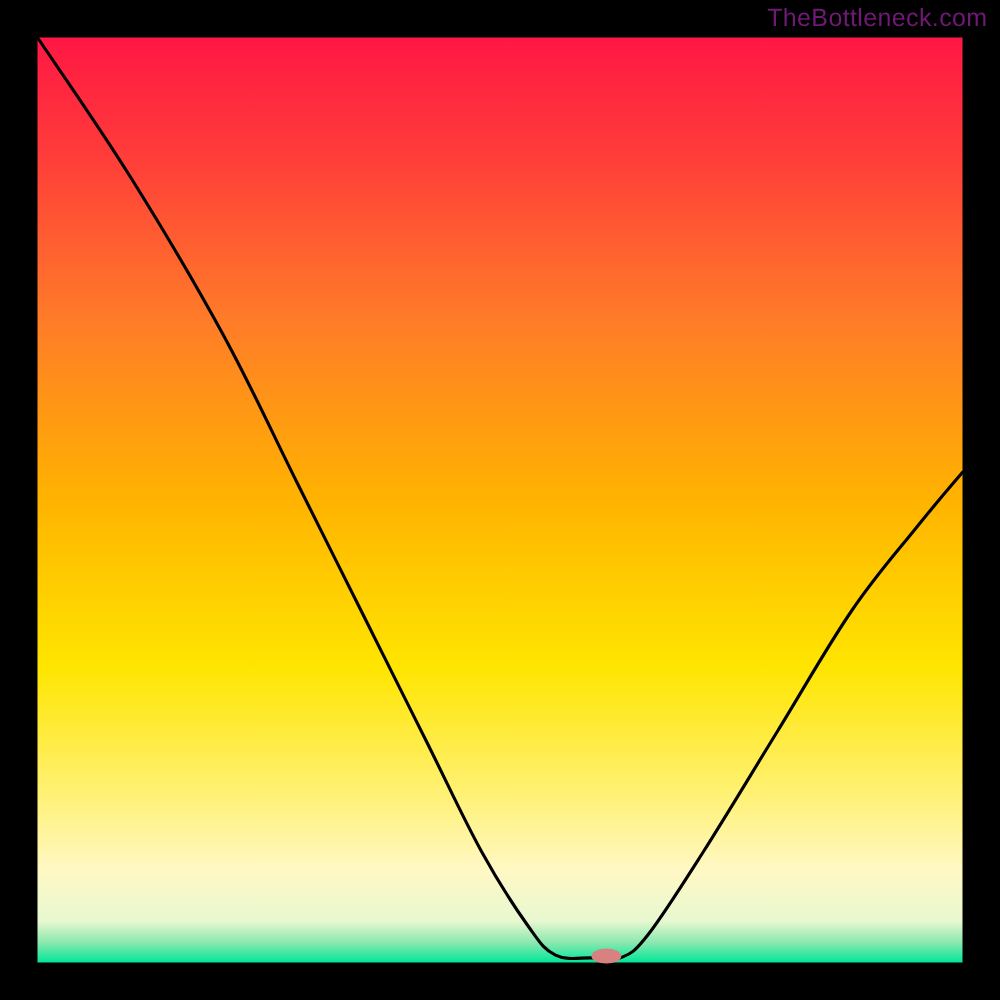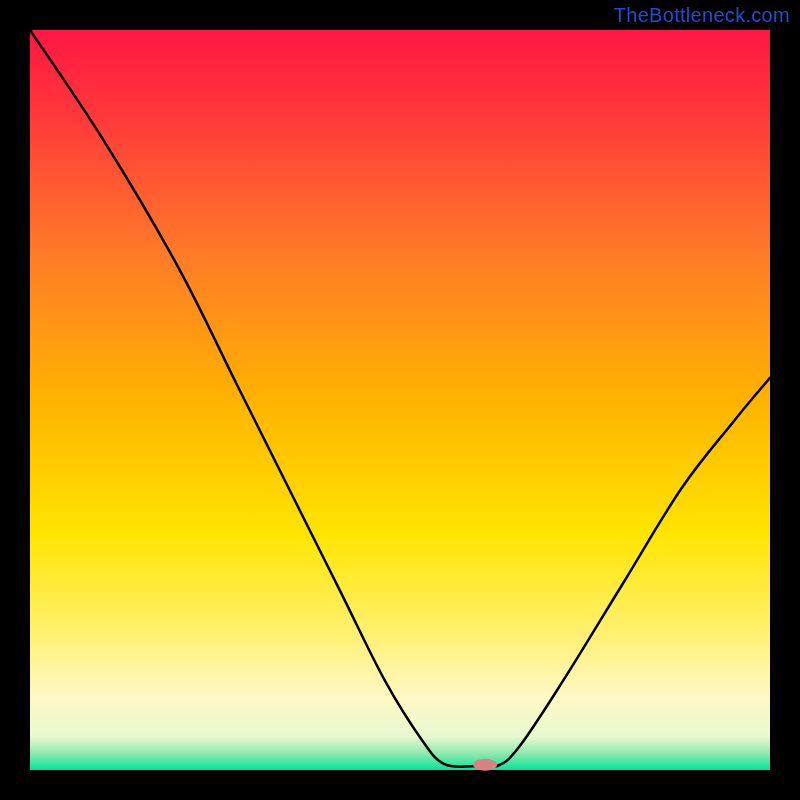--- a/index.html
+++ b/index.html
@@ -11,21 +11,21 @@
   .chart-container {
     position: relative;
     width: 800px;
     height: 800px;
   }
   .watermark {
     position: absolute;
     top: 4px;
     right: 10px;
     font-size: 20px;
-    color: #1d4ed8;
+    color: #701a75;
     font-family: Arial, sans-serif;
     letter-spacing: 0.3px;
     z-index: 10;
   }
   svg {
     display: block;
   }
 </style>
 </head>
 <body>

